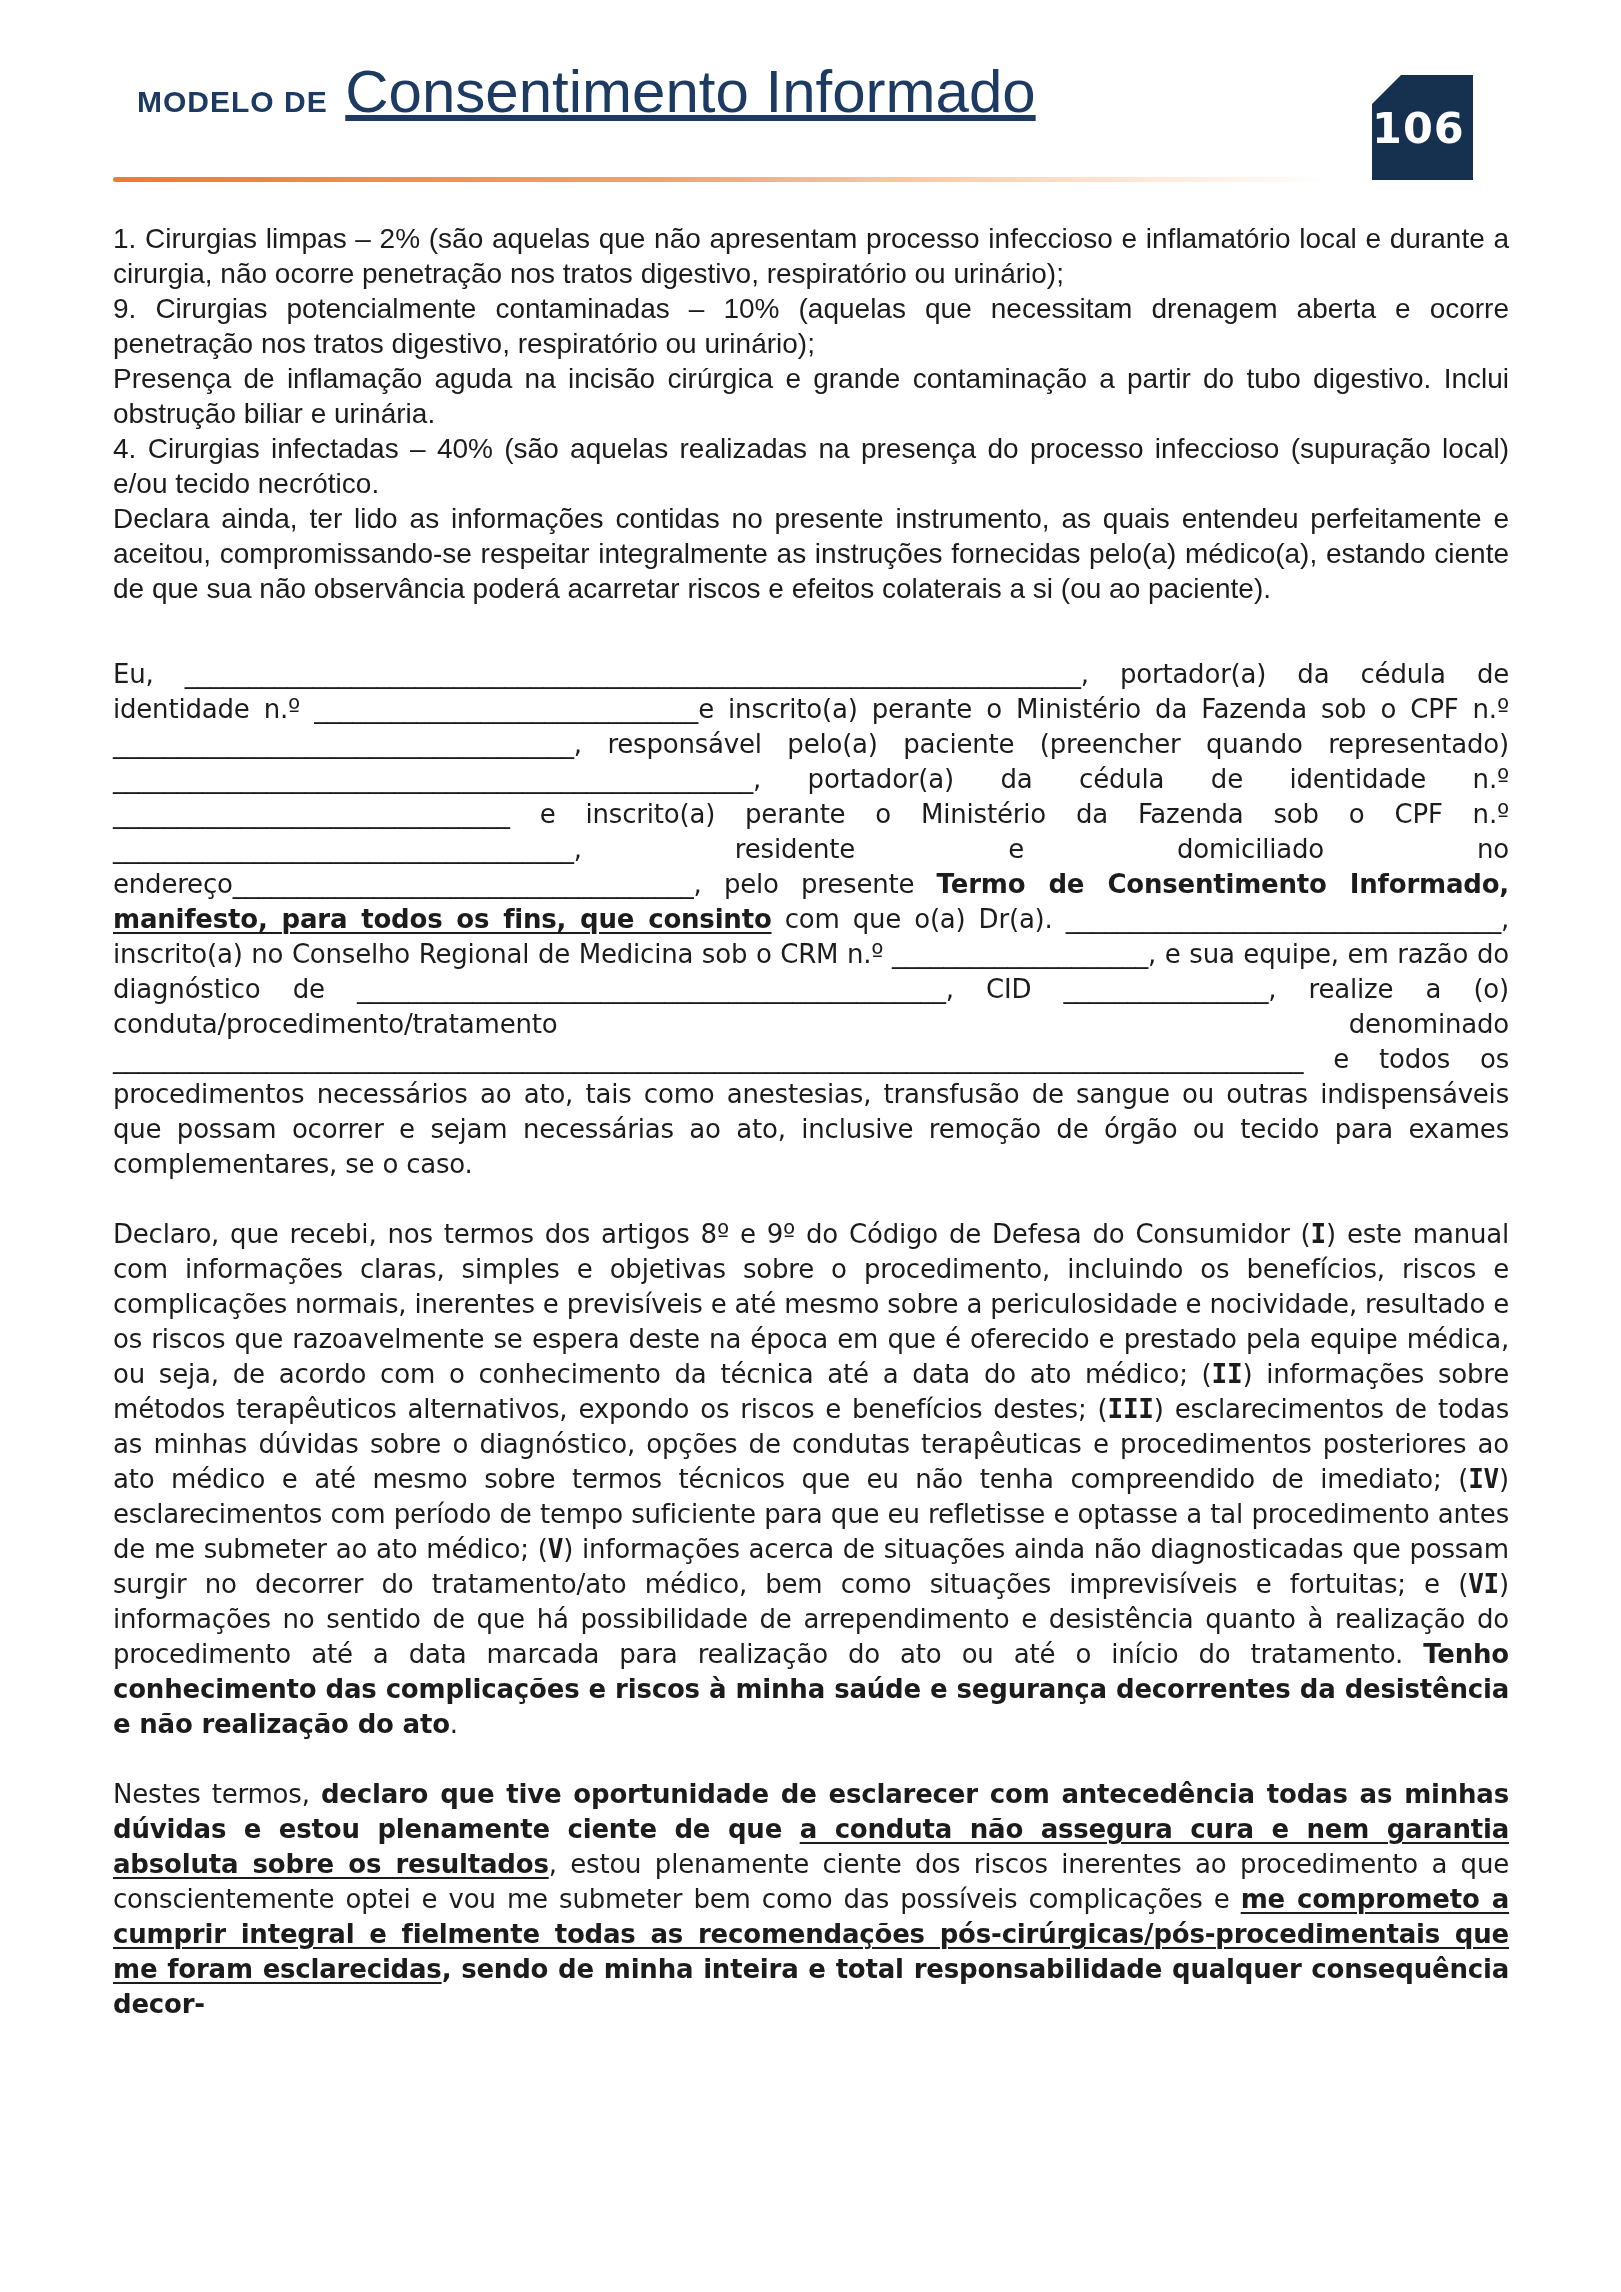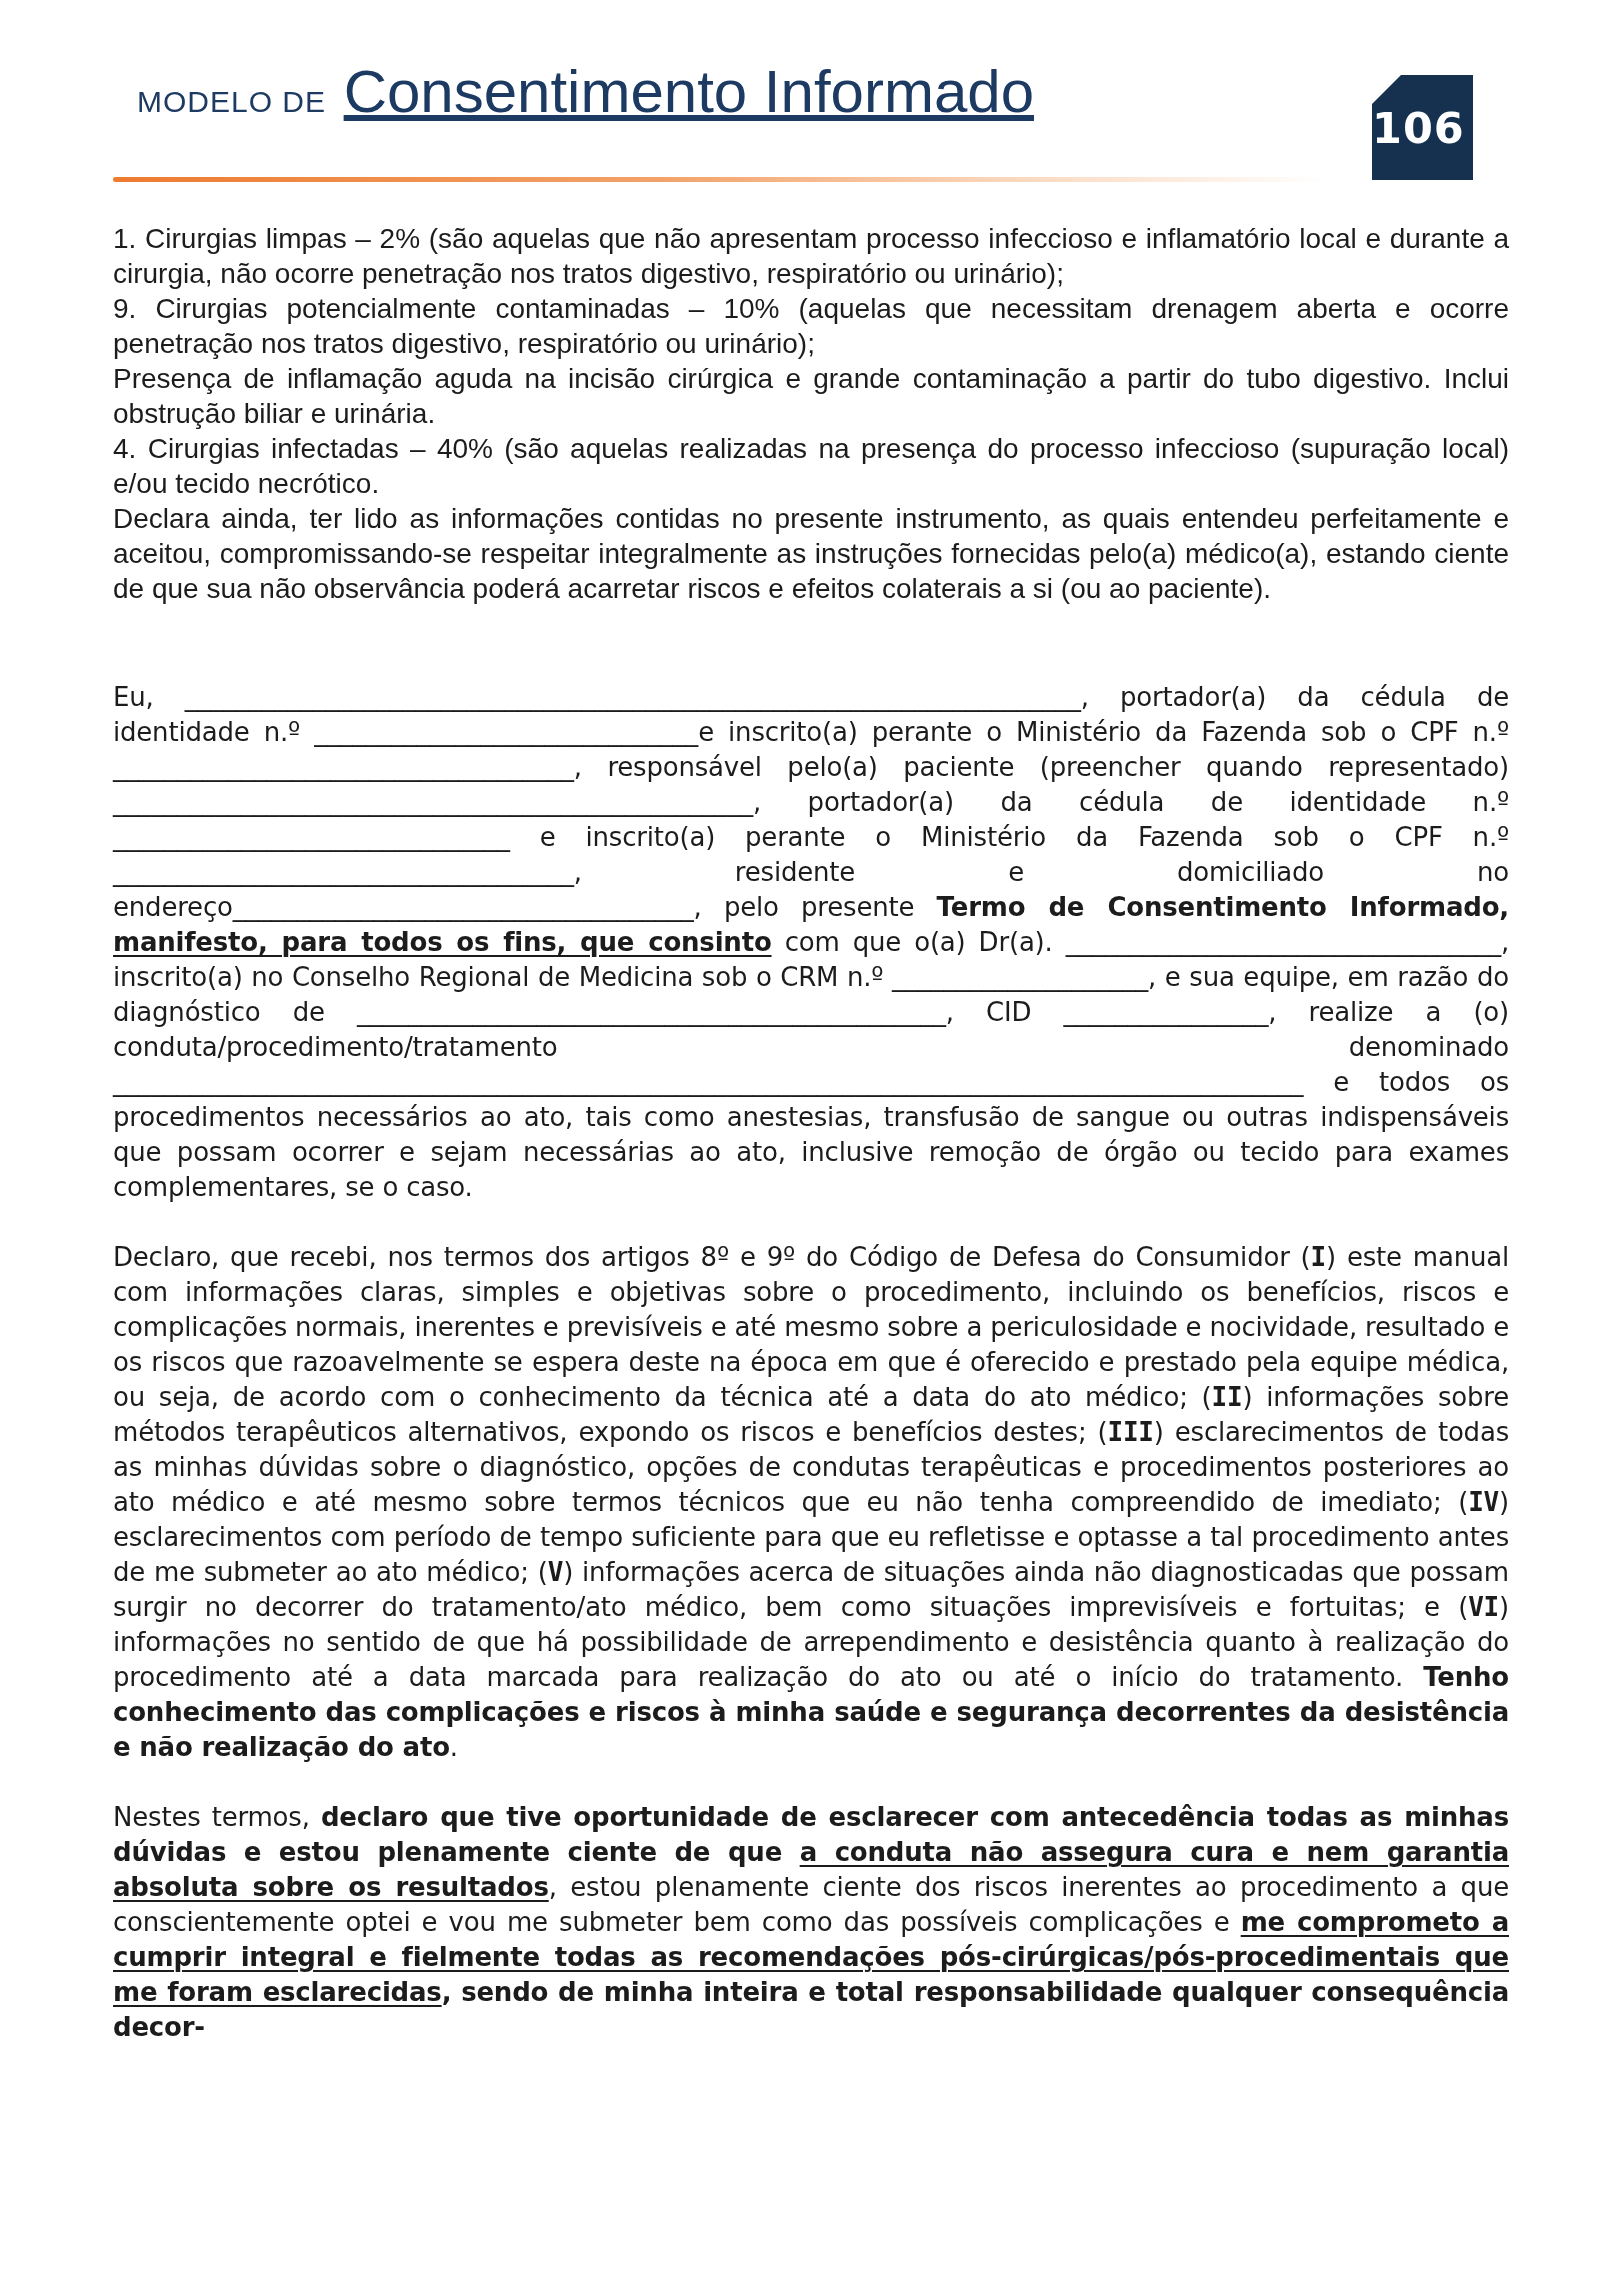--- a/index.html
+++ b/index.html
@@ -4,35 +4,35 @@
 <style>
   :root{
     --navy:#1d3a63; --badge:#16304f; --orange:#ed7b30; --ink:#1c1c1c;
   }
   html,body{margin:0;padding:0;}
   body{background:#ffffff;font-family:"Liberation Sans",sans-serif;}
   .page{position:relative;width:1621px;height:2293px;background:#fff;overflow:hidden;}
 
   
   .hdr{position:absolute;top:57px;left:137px;right:255px;display:flex;align-items:baseline;gap:17.6px;white-space:nowrap;}
-  .kicker{font-family:"Liberation Sans",sans-serif;font-weight:normal;font-size:30px;letter-spacing:1px;color:var(--navy);}
+  .kicker{font-family:"Liberation Sans",sans-serif;font-weight:bold;font-size:30px;letter-spacing:1px;color:var(--navy);}
   .title{font-family:"Liberation Sans",sans-serif;font-weight:400;font-size:60px;letter-spacing:0px;color:var(--navy);text-decoration:underline;}
   .badge{position:absolute;top:75px;right:148px;width:101px;height:105px;background:var(--badge);
          clip-path:polygon(29px 0,100% 0,100% 100%,0 100%,0 29px);
          display:flex;align-items:center;}
   .badge span{font-family:"DejaVu Sans",sans-serif;font-weight:bold;font-size:43px;color:#ffffff;letter-spacing:1px;}
   .rule{position:absolute;top:177px;left:113px;width:1215px;height:4.9px;border-radius:2.9px;
         background:linear-gradient(to right,var(--orange) 0%,#f2a269 45%,#fbd9bf 75%,rgba(255,255,255,0) 100%);}
 
   
   .content{position:absolute;top:221px;left:113px;width:1396px;color:var(--ink);}
   .intro p{margin:0;font-family:"Liberation Sans",sans-serif;font-size:28px;line-height:35px;text-align:justify;}
   h2.sect{margin:56px 0 0 0;font-family:"Liberation Sans",sans-serif;font-weight:400;font-size:33px;
           letter-spacing:1px;color:var(--navy);}
-  .consent{margin-top:74px;}
+  .consent{margin-top:51px;}
   .consent p{margin:0;font-family:"DejaVu Sans",sans-serif;font-size:26px;line-height:35px;text-align:justify;
              letter-spacing:-0.2px;}
   .consent p + p{margin-top:35px;}
   .b{font-weight:bold;}
   .u{text-decoration:underline;text-decoration-thickness:2px;text-underline-offset:3.9px;}
   .m{font-family:"DejaVu Sans Mono",monospace;}
 </style>
 </head>
 <body>
 

